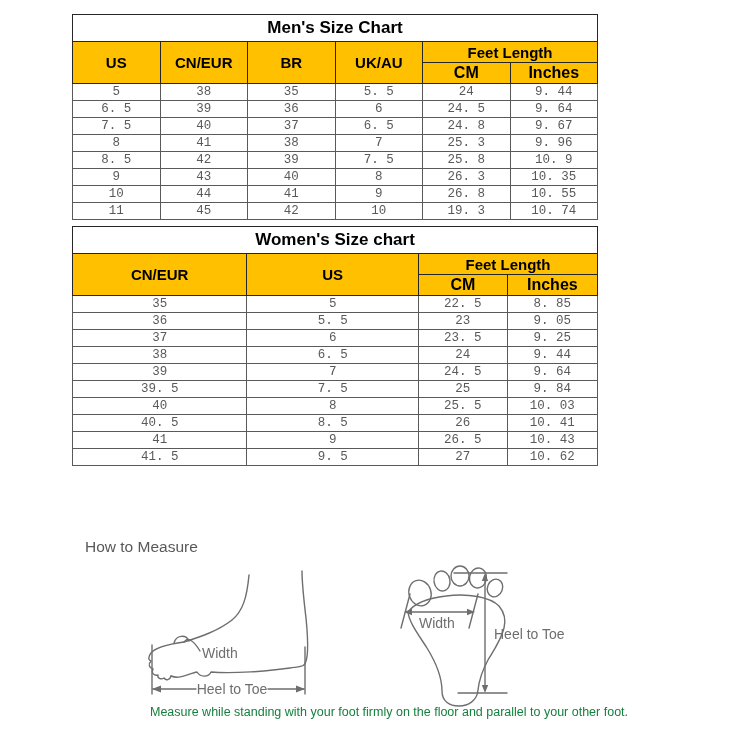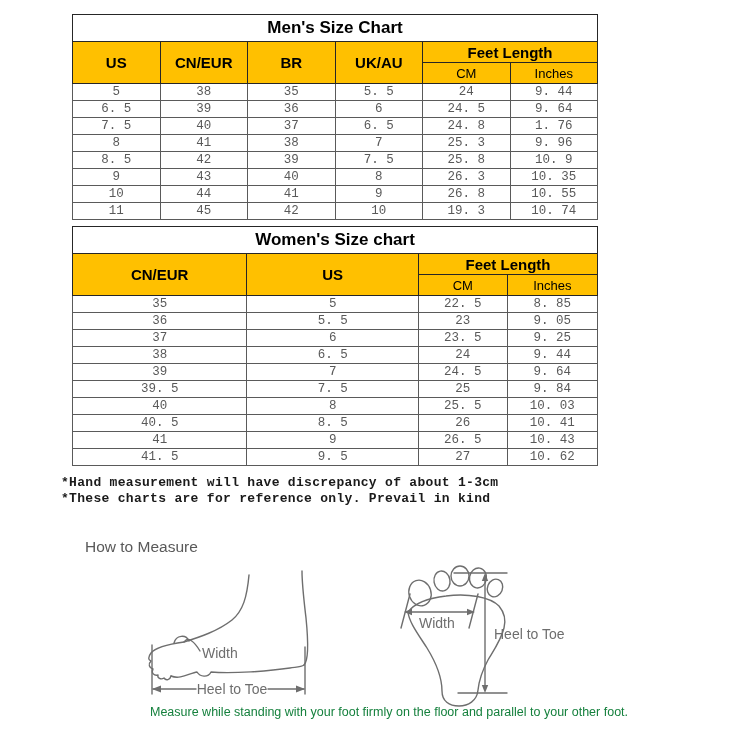--- a/index.html
+++ b/index.html
@@ -24,21 +24,21 @@
     font-weight: bold; font-size: 17px; color: #000;
     text-align: center; height: 27px; padding: 0;
   }
   .size th {
     border: 1px solid #262626;
     font-weight: bold; font-size: 15px; color: #000;
     text-align: center; padding: 0; vertical-align: middle;
   }
   .size th.main-col { height: 42px; }
   .size th.feet-col { height: 21px; }
-  .size th.sub-col  { font-weight: normal; font-size: 13px; height: 21px; }
+  .size th.sub-col  { font-weight: bold; font-size: 16px; height: 21px; }
   .size tbody td {
     border: 1px solid #5a5a5a;
     font-family: "Liberation Mono", "DejaVu Sans Mono", monospace;
     font-size: 12.5px; color: #595959;
     text-align: center; height: 17px; padding: 0;
     background: #fff;
   }
   .orange-bg { background: var(--hdr, #FFC000); }
 
   .notes {
@@ -115,21 +115,21 @@
           <td>6</td>
           <td>24. 5</td>
           <td>9. 64</td>
         </tr>
         <tr>
           <td>7. 5</td>
           <td>40</td>
           <td>37</td>
           <td>6. 5</td>
           <td>24. 8</td>
-          <td>1. 76</td>
+          <td>9. 67</td>
         </tr>
         <tr>
           <td>8</td>
           <td>41</td>
           <td>38</td>
           <td>7</td>
           <td>25. 3</td>
           <td>9. 96</td>
         </tr>
         <tr>
@@ -245,24 +245,20 @@
         </tr>
         <tr>
           <td>41. 5</td>
           <td>9. 5</td>
           <td>27</td>
           <td>10. 62</td>
         </tr>
       </tbody>
   </table>
 
-  <div class="notes">
-    <div>*Hand measurement will have discrepancy of about 1-3cm</div>
-    <div>*These charts are for reference only. Prevail in kind</div>
-  </div>
 
   <div class="how-heading">How to Measure</div>
 
   <svg class="diagram" id="diagram-side" width="190" height="145" viewBox="0 0 190 145">
 
     <path d="M109,12 C107,34 103,48 92,57 C78,68 60,74 44,79"></path>
 
     <path d="M34,80 C36,72 46,71 49,78"></path>
 
     <path d="M44,79 C30,81 15,85 11,90 C8,94 8,97 11,98 C8,101 9,105 13,106 C11,110 14,113 18,112 C17,115 21,117 24,115 C26,118 30,117 31,113"></path>

